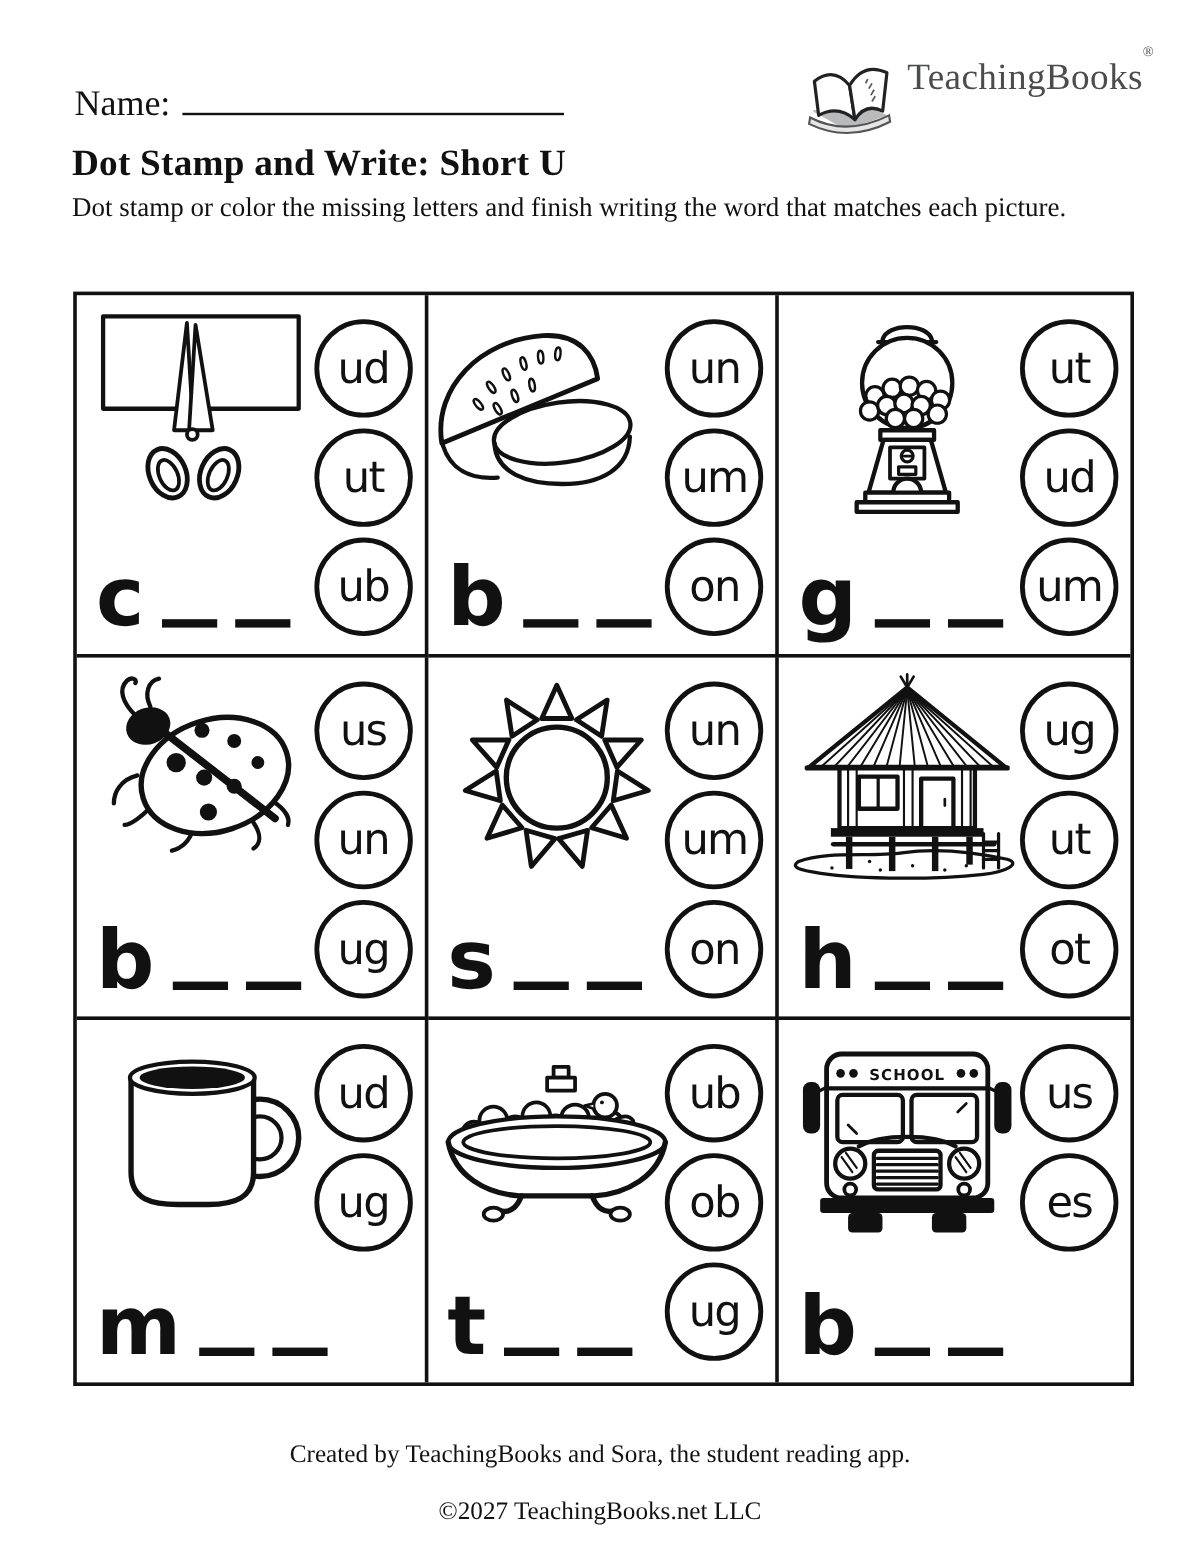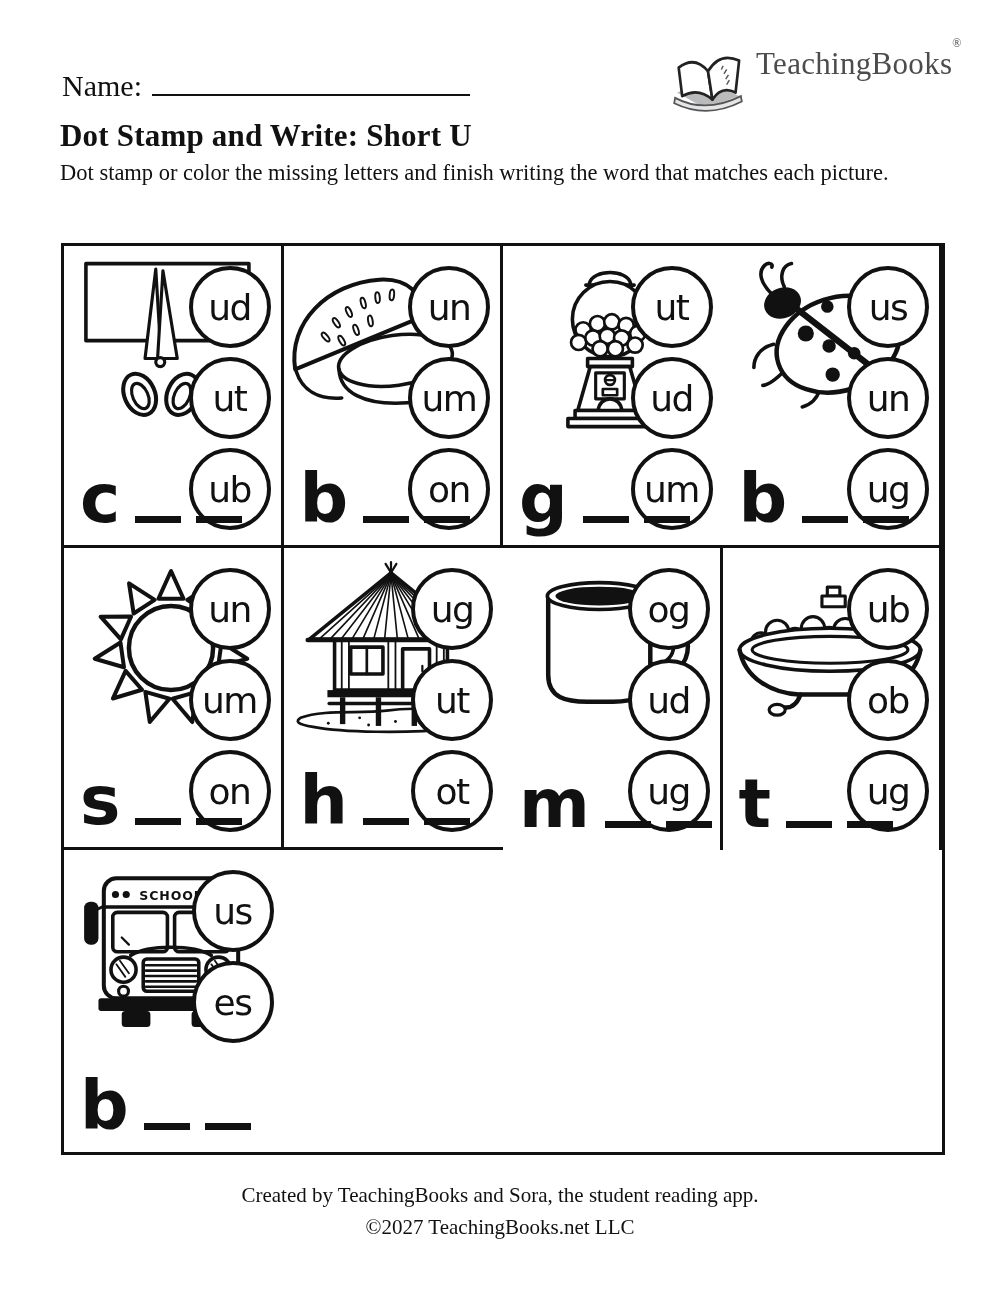--- a/index.html
+++ b/index.html
@@ -9,36 +9,36 @@
   .name-row{position:absolute;left:62px;top:68px;font-size:30px;white-space:nowrap;}
   .name-line{display:inline-block;width:318px;height:26px;border-bottom:2.5px solid #111;margin-left:10px;vertical-align:baseline;}
   .logo{position:absolute;left:668px;top:46px;display:flex;align-items:flex-start;gap:8px;}
   .logo svg{width:80px;height:70px;}
   .logo-text{font-size:31px;color:#4b4c4e;letter-spacing:.3px;}
   .logo-reg{font-size:12px;color:#4b4c4e;vertical-align:top;position:relative;top:-10px;}
   .title{position:absolute;left:60px;top:118px;margin:0;font-size:31px;font-weight:bold;letter-spacing:.2px;}
   .instructions{position:absolute;left:60px;top:157px;width:860px;margin:0;font-size:22.5px;line-height:1.42;}
   
   .grid{position:absolute;left:61px;top:243px;width:884px;height:912px;border:3px solid #111;
-        display:grid;grid-template-columns:repeat(4,1fr);grid-template-rows:repeat(3,1fr);box-sizing:border-box;}
+        display:grid;grid-template-columns:repeat(3,1fr);grid-template-rows:repeat(3,1fr);box-sizing:border-box;}
   .cell{position:relative;border-right:3px solid #111;border-bottom:3px solid #111;}
   .cell:nth-child(3n){border-right:none;}
   .cell:nth-child(n+7){border-bottom:none;}
   .pic{position:absolute;left:4px;top:10px;width:206px;height:180px;}
   .pic svg{width:100%;height:100%;}
   .options{position:absolute;top:20px;right:10px;display:flex;flex-direction:column;gap:9px;}
   .opt{width:82px;height:82px;box-sizing:border-box;border:4px solid #111;border-radius:50%;background:#fff;
        display:flex;align-items:center;justify-content:center;
        font-family:"DejaVu Sans", sans-serif;font-size:36px;letter-spacing:-1.5px;color:#111;}
   .word{position:absolute;left:16px;bottom:20px;display:flex;align-items:flex-end;}
   .word .letter{font-family:"DejaVu Sans", sans-serif;font-weight:bold;font-size:68px;line-height:.78;}
   .blank{width:46px;height:7px;background:#111;margin-left:15px;margin-bottom:2px;}
   
   .footer{position:absolute;left:0;right:0;top:1180px;text-align:center;font-size:21px;line-height:1.5;}
-  .footer p{margin:0;}
+  .footer p{margin:16px;}
 </style>
 </head>
 <body>
 
 <div class="page">
 
   <div class="name-row">
     <span>Name:</span><span class="name-line"></span>
   </div>
 
@@ -357,23 +357,20 @@
         <svg viewBox="0 0 230 196" stroke="#111" fill="none" stroke-linecap="round" stroke-linejoin="round">
           <circle cx="166" cy="96" r="36" stroke-width="5"></circle>
           <circle cx="166" cy="96" r="20" stroke-width="4"></circle>
           <path d="M46,40 L46,128 C46,154 66,158 90,158 L118,158 C142,158 160,152 160,128 L160,40" fill="#fff" stroke-width="5"></path>
           <ellipse cx="103" cy="40" rx="58" ry="15" fill="#fff" stroke-width="4"></ellipse>
           <ellipse cx="103" cy="40" rx="49" ry="10.5" fill="#111" stroke="none"></ellipse>
         </svg>
       </div>
       <div class="options">
         <div class="opt">
-            <span>og</span>
-          </div>
-        <div class="opt">
             <span>ud</span>
           </div>
         <div class="opt">
             <span>ug</span>
           </div>
       </div>
       <div class="word">
         <span class="letter">m</span>
         <span class="blank"></span>
         <span class="blank"></span>

